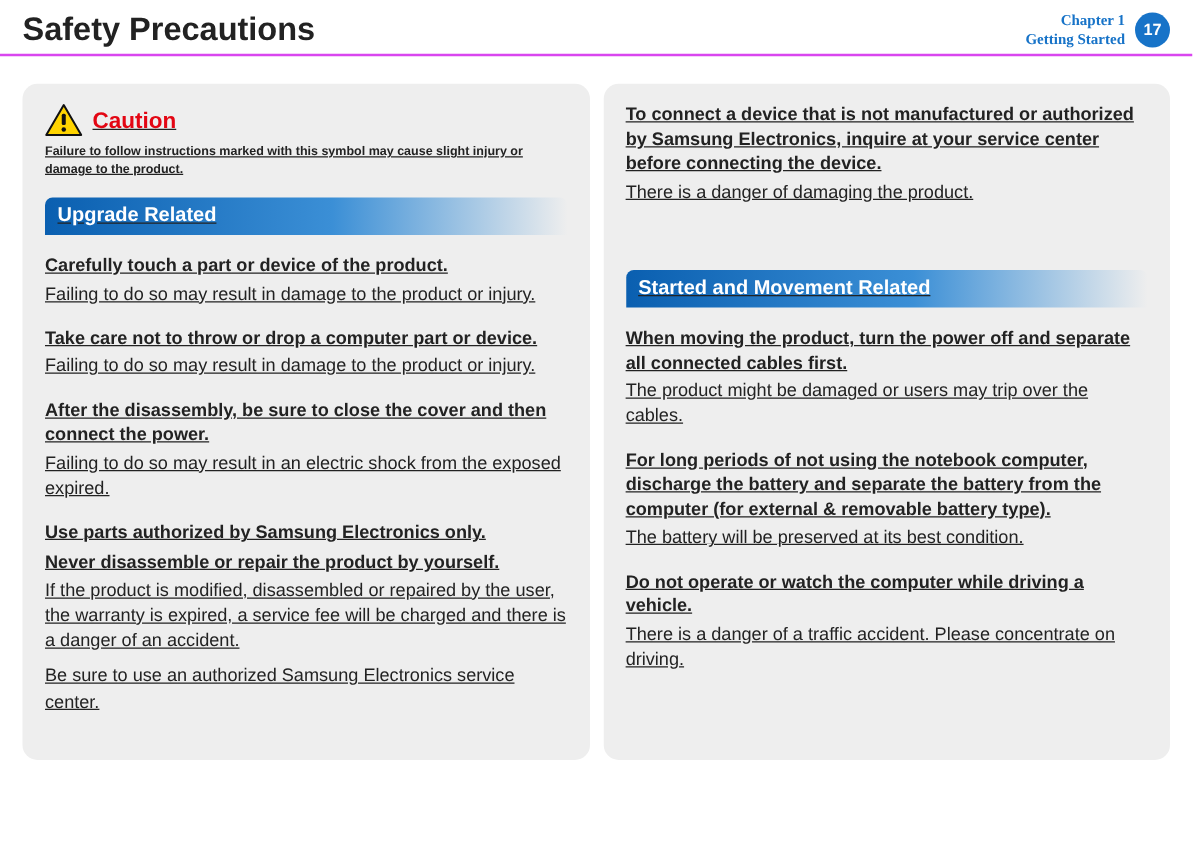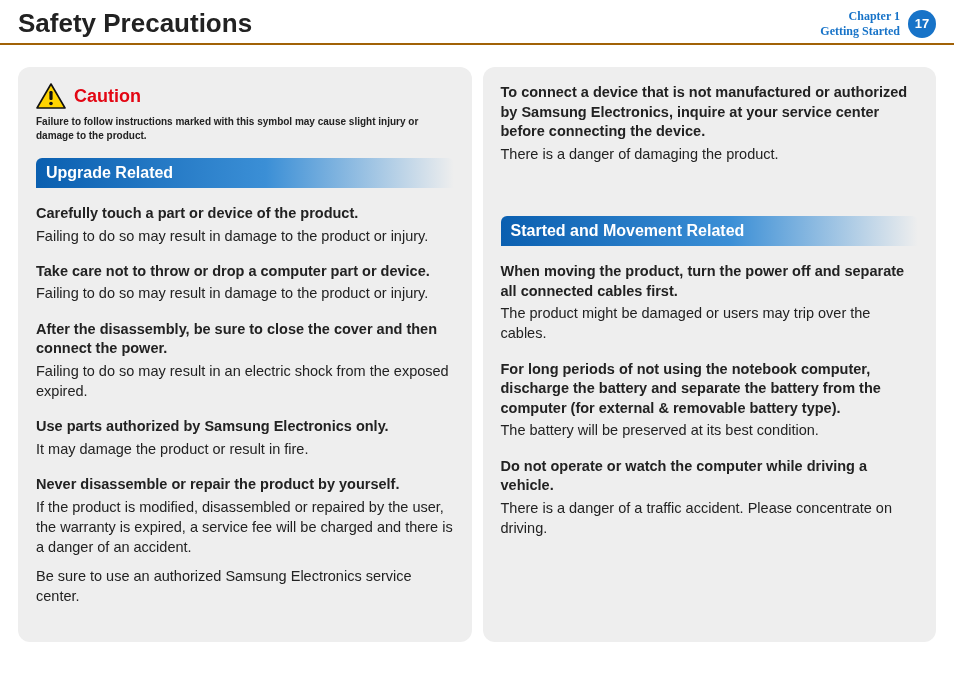--- a/index.html
+++ b/index.html
@@ -9,21 +9,21 @@
     width: 954px;
     height: 677px;
     overflow: hidden;
     color: #222;
   }
   .header {
     display: flex;
     justify-content: space-between;
     align-items: center;
     padding: 8px 18px 4px 18px;
-    border-bottom: 2px solid #a16207;
+    border-bottom: 2px solid #d946ef;
   }
   .page-title {
     font-size: 26px;
     font-weight: 700;
     color: #222;
   }
   .chapter-box {
     display: flex;
     align-items: center;
     gap: 8px;
@@ -45,20 +45,21 @@
     font-size: 13px;
     font-weight: 700;
     display: flex;
     align-items: center;
     justify-content: center;
   }
   .content {
     display: flex;
     gap: 11px;
     padding: 22px 18px 0 18px;
+    text-decoration: underline;
   }
   .column {
     flex: 1;
     background: #eeeeee;
     border-radius: 12px;
     padding: 16px 18px 24px 18px;
     display: flex;
     flex-direction: column;
   }
   .caution-row {
@@ -135,21 +136,20 @@
     <div class="item-head">Carefully touch a part or device of the product.</div>
     <div class="item-body">Failing to do so may result in damage to the product or injury.</div>
 
     <div class="item-head">Take care not to throw or drop a computer part or device.</div>
     <div class="item-body">Failing to do so may result in damage to the product or injury.</div>
 
     <div class="item-head">After the disassembly, be sure to close the cover and then connect the power.</div>
     <div class="item-body">Failing to do so may result in an electric shock from the exposed expired.</div>
 
     <div class="item-head">Use parts authorized by Samsung Electronics only.</div>
-    <div class="item-body">It may damage the product or result in fire.</div>
 
     <div class="item-head">Never disassemble or repair the product by yourself.</div>
     <div class="item-body" style="margin-bottom:6px">If the product is modified, disassembled or repaired by the user, the warranty is expired, a service fee will be charged and there is a danger of an accident.</div>
     <div class="item-body">Be sure to use an authorized Samsung Electronics service center.</div>
   </div>
 
   <div class="column">
     <div class="item-head" style="margin-top:0">To connect a device that is not manufactured or authorized by Samsung Electronics, inquire at your service center before connecting the device.</div>
     <div class="item-body" style="margin-bottom:52px">There is a danger of damaging the product.</div>
 

